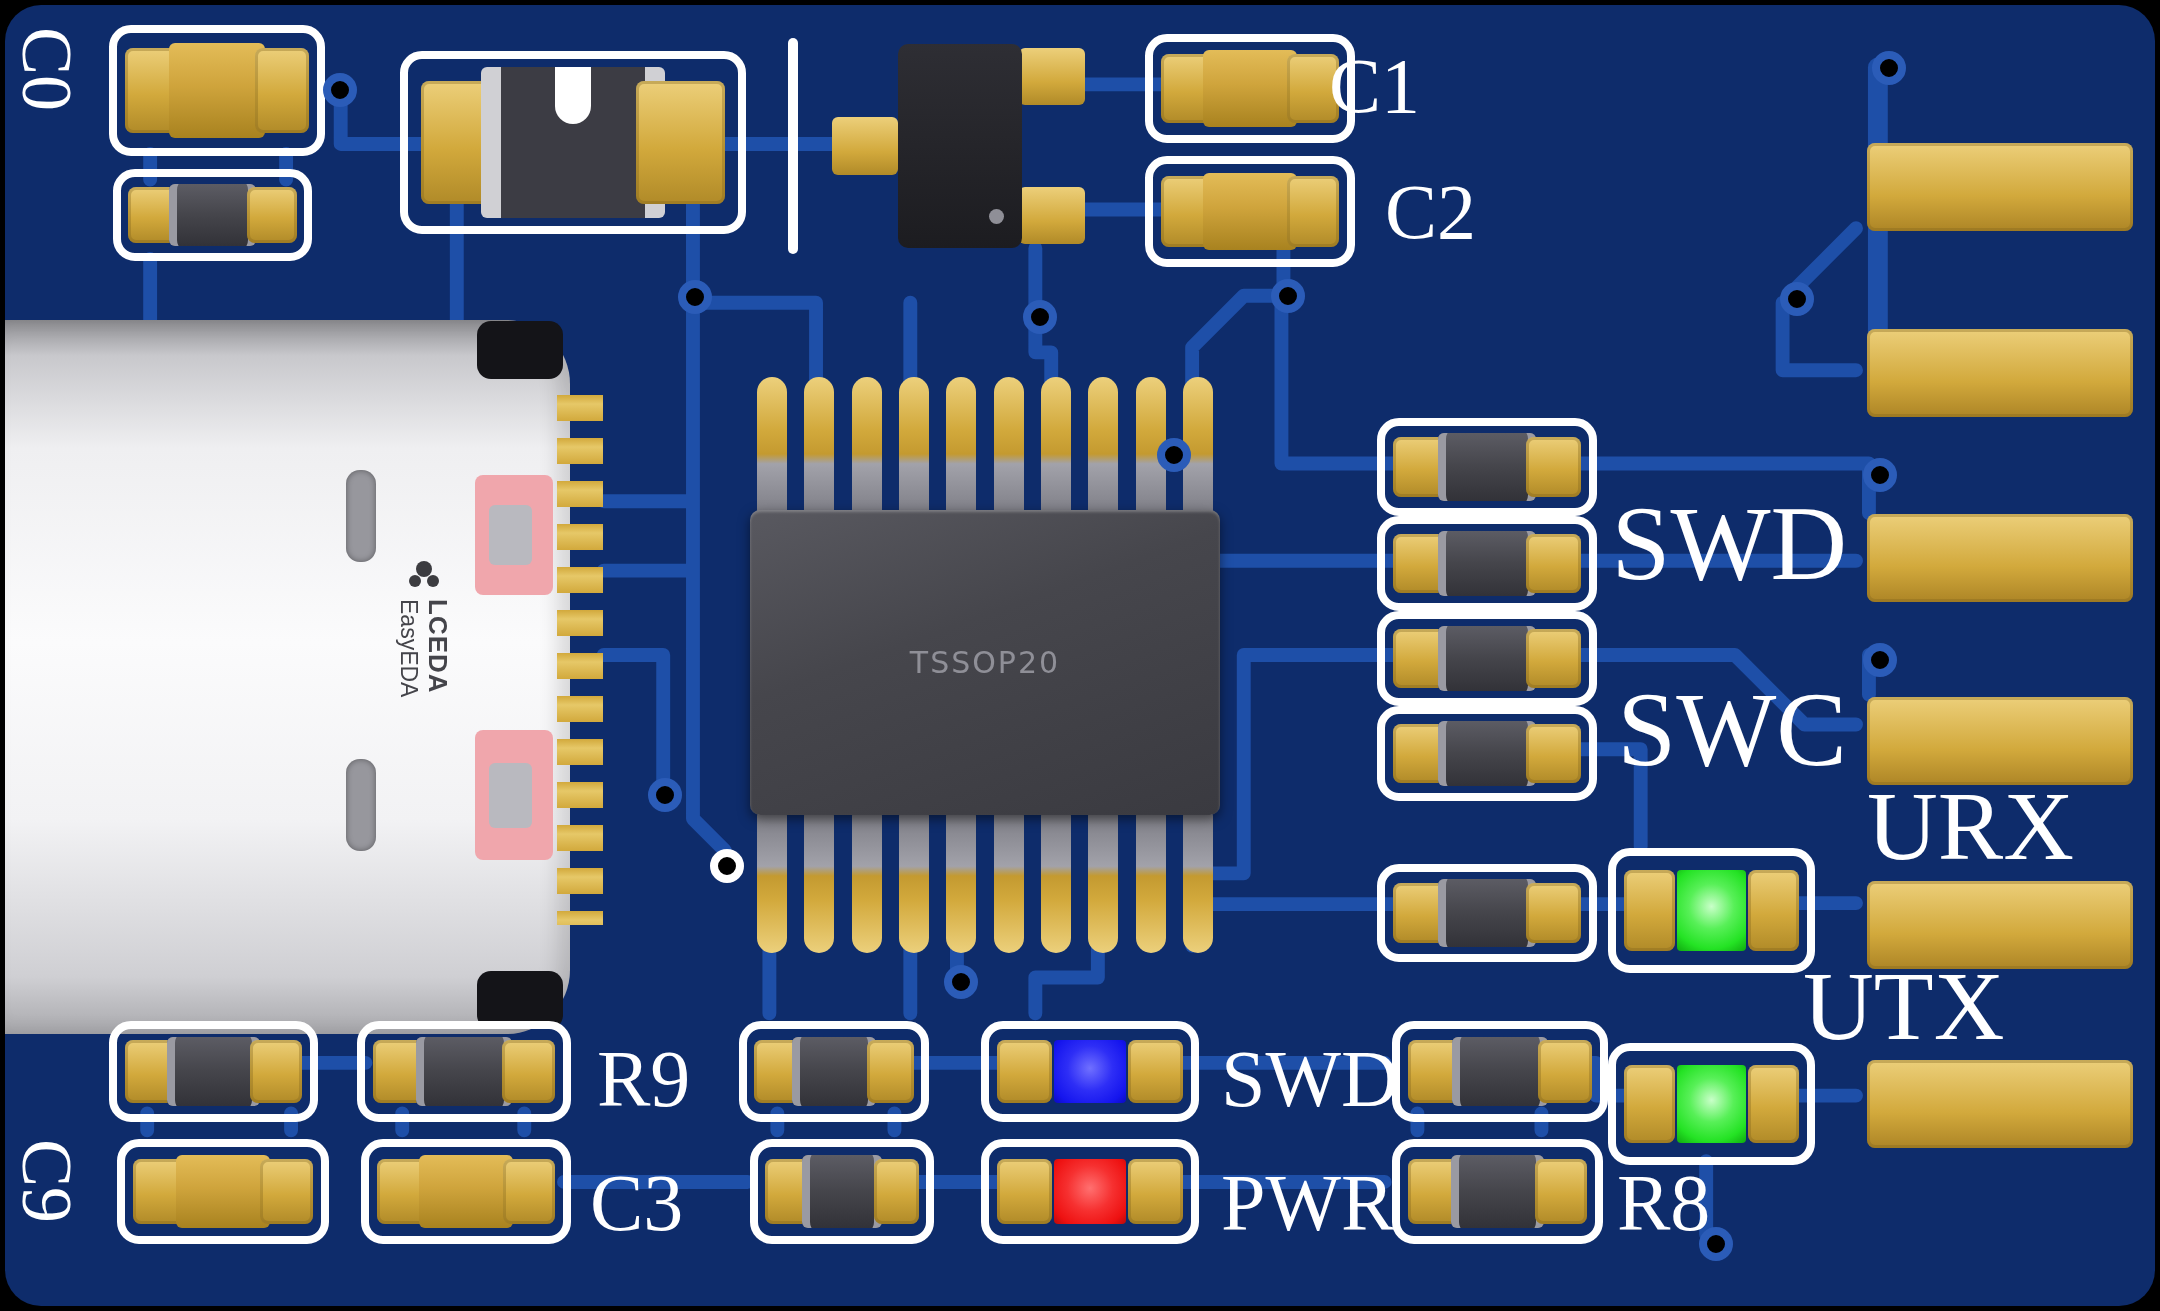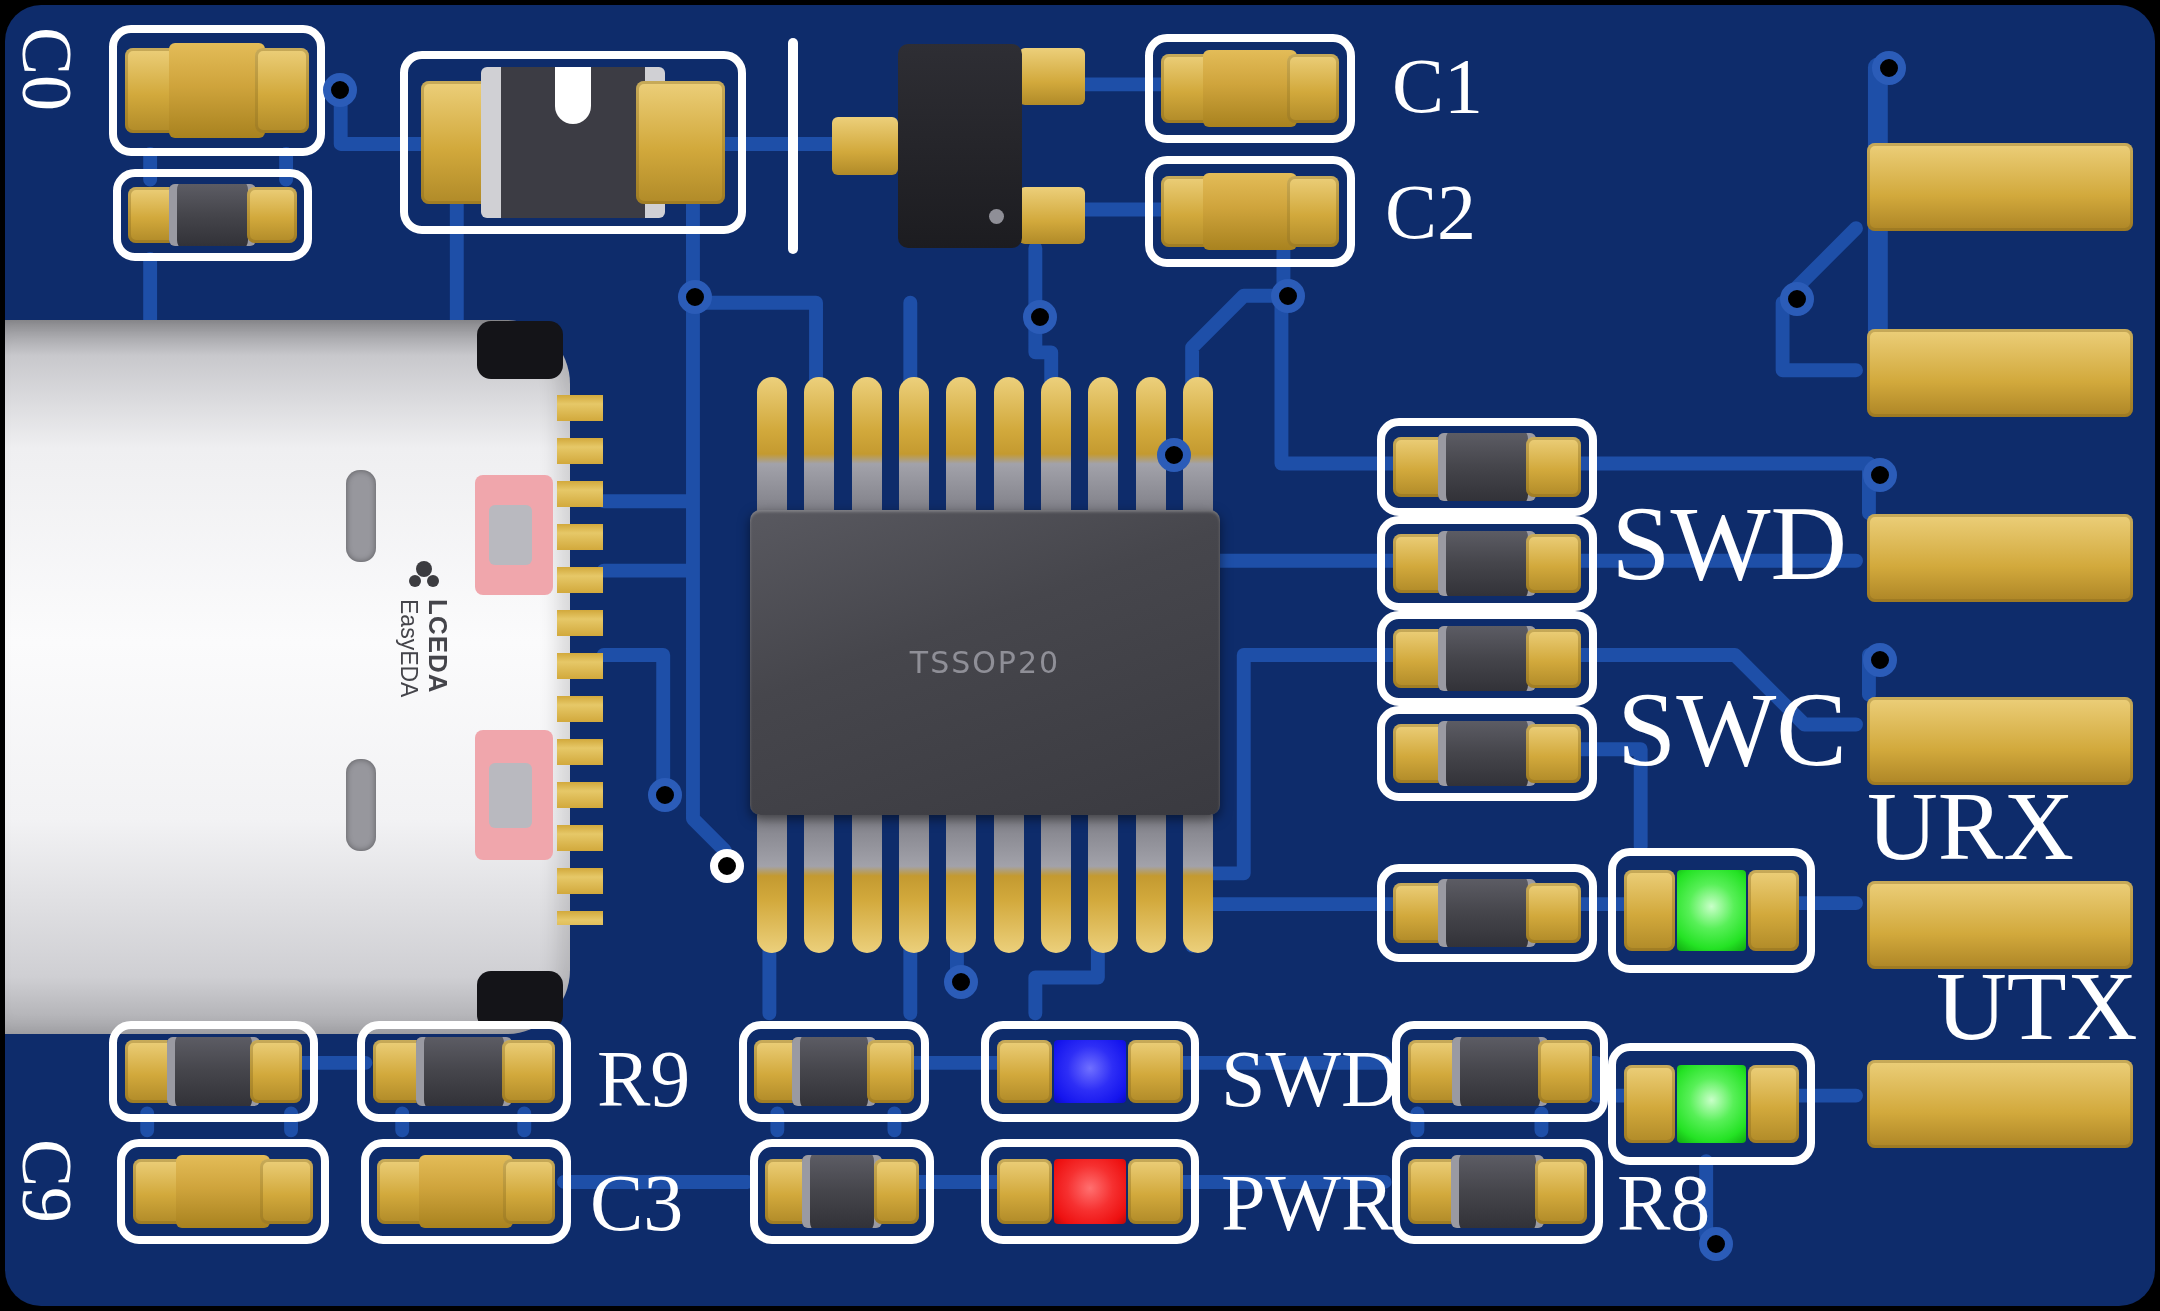--- a/index.html
+++ b/index.html
@@ -250,27 +250,27 @@
   <div class="via" style="left:1775px;top:277px"></div>
   <div class="via" style="left:1858px;top:453px"></div>
   <div class="via" style="left:1858px;top:638px"></div>
   <div class="via white" style="left:705px;top:844px"></div>
   <div class="via" style="left:643px;top:773px"></div>
   <div class="via" style="left:939px;top:960px"></div>
   <div class="via" style="left:1694px;top:1222px"></div>
 
   <div class="lbl rot" style="left:78px;top:22px;font-size:72px">C0</div>
   <div class="lbl rot" style="left:78px;top:1134px;font-size:72px">C9</div>
-  <div class="lbl" style="left:1387px;top:42px;font-size:78px">C1</div>
+  <div class="lbl" style="left:1324px;top:42px;font-size:78px">C1</div>
   <div class="lbl" style="left:1380px;top:168px;font-size:78px">C2</div>
   <div class="lbl" style="left:592px;top:1034px;font-size:80px">R9</div>
   <div class="lbl" style="left:585px;top:1158px;font-size:80px">C3</div>
   <div class="lbl" style="left:1216px;top:1034px;font-size:80px">SWD</div>
   <div class="lbl" style="left:1216px;top:1158px;font-size:80px">PWR</div>
   <div class="lbl" style="left:1612px;top:1158px;font-size:80px">R8</div>
 
   <div class="lbl" style="left:1560px;top:486px;width:282px;text-align:right;font-size:106px">SWD</div>
   <div class="lbl" style="left:1862px;top:772px;font-size:98px">URX</div>
   <div class="lbl" style="left:1560px;top:672px;width:282px;text-align:right;font-size:106px">SWC</div>
-  <div class="lbl" style="left:1931px;top:952px;font-size:98px">UTX</div>
+  <div class="lbl" style="left:1798px;top:952px;font-size:98px">UTX</div>
 
  </div>
 </div>
 
 </body></html>

